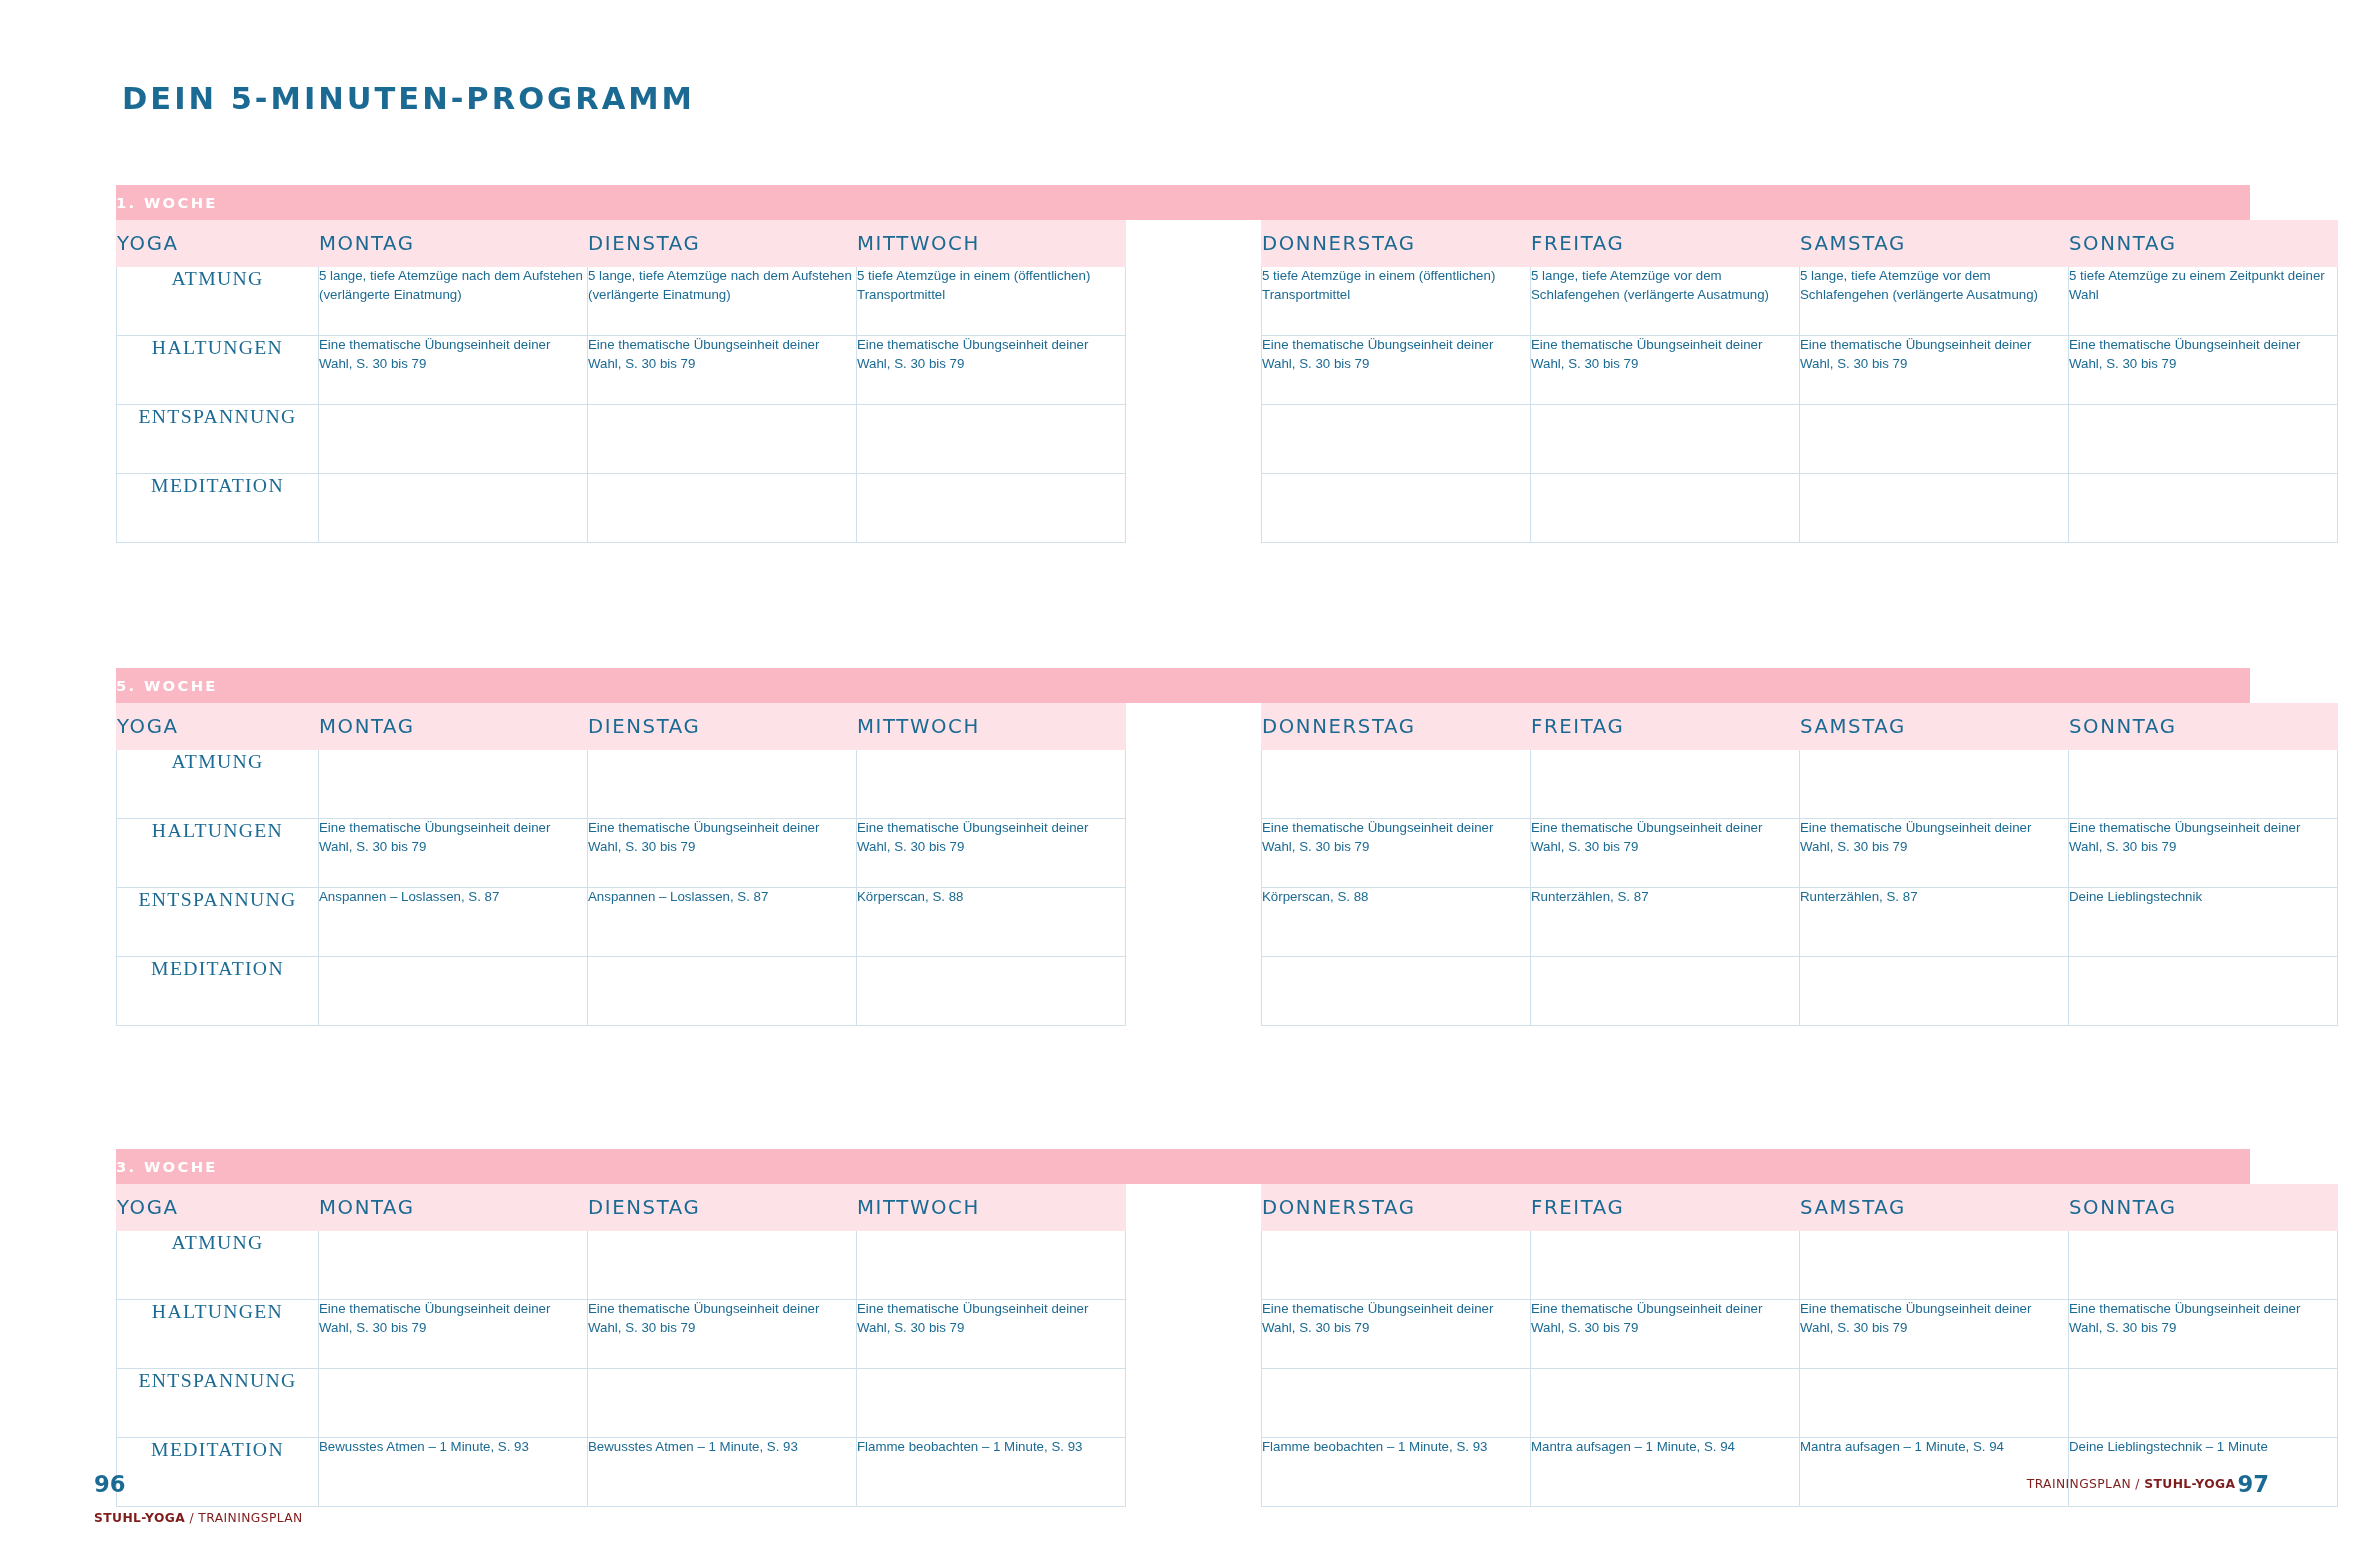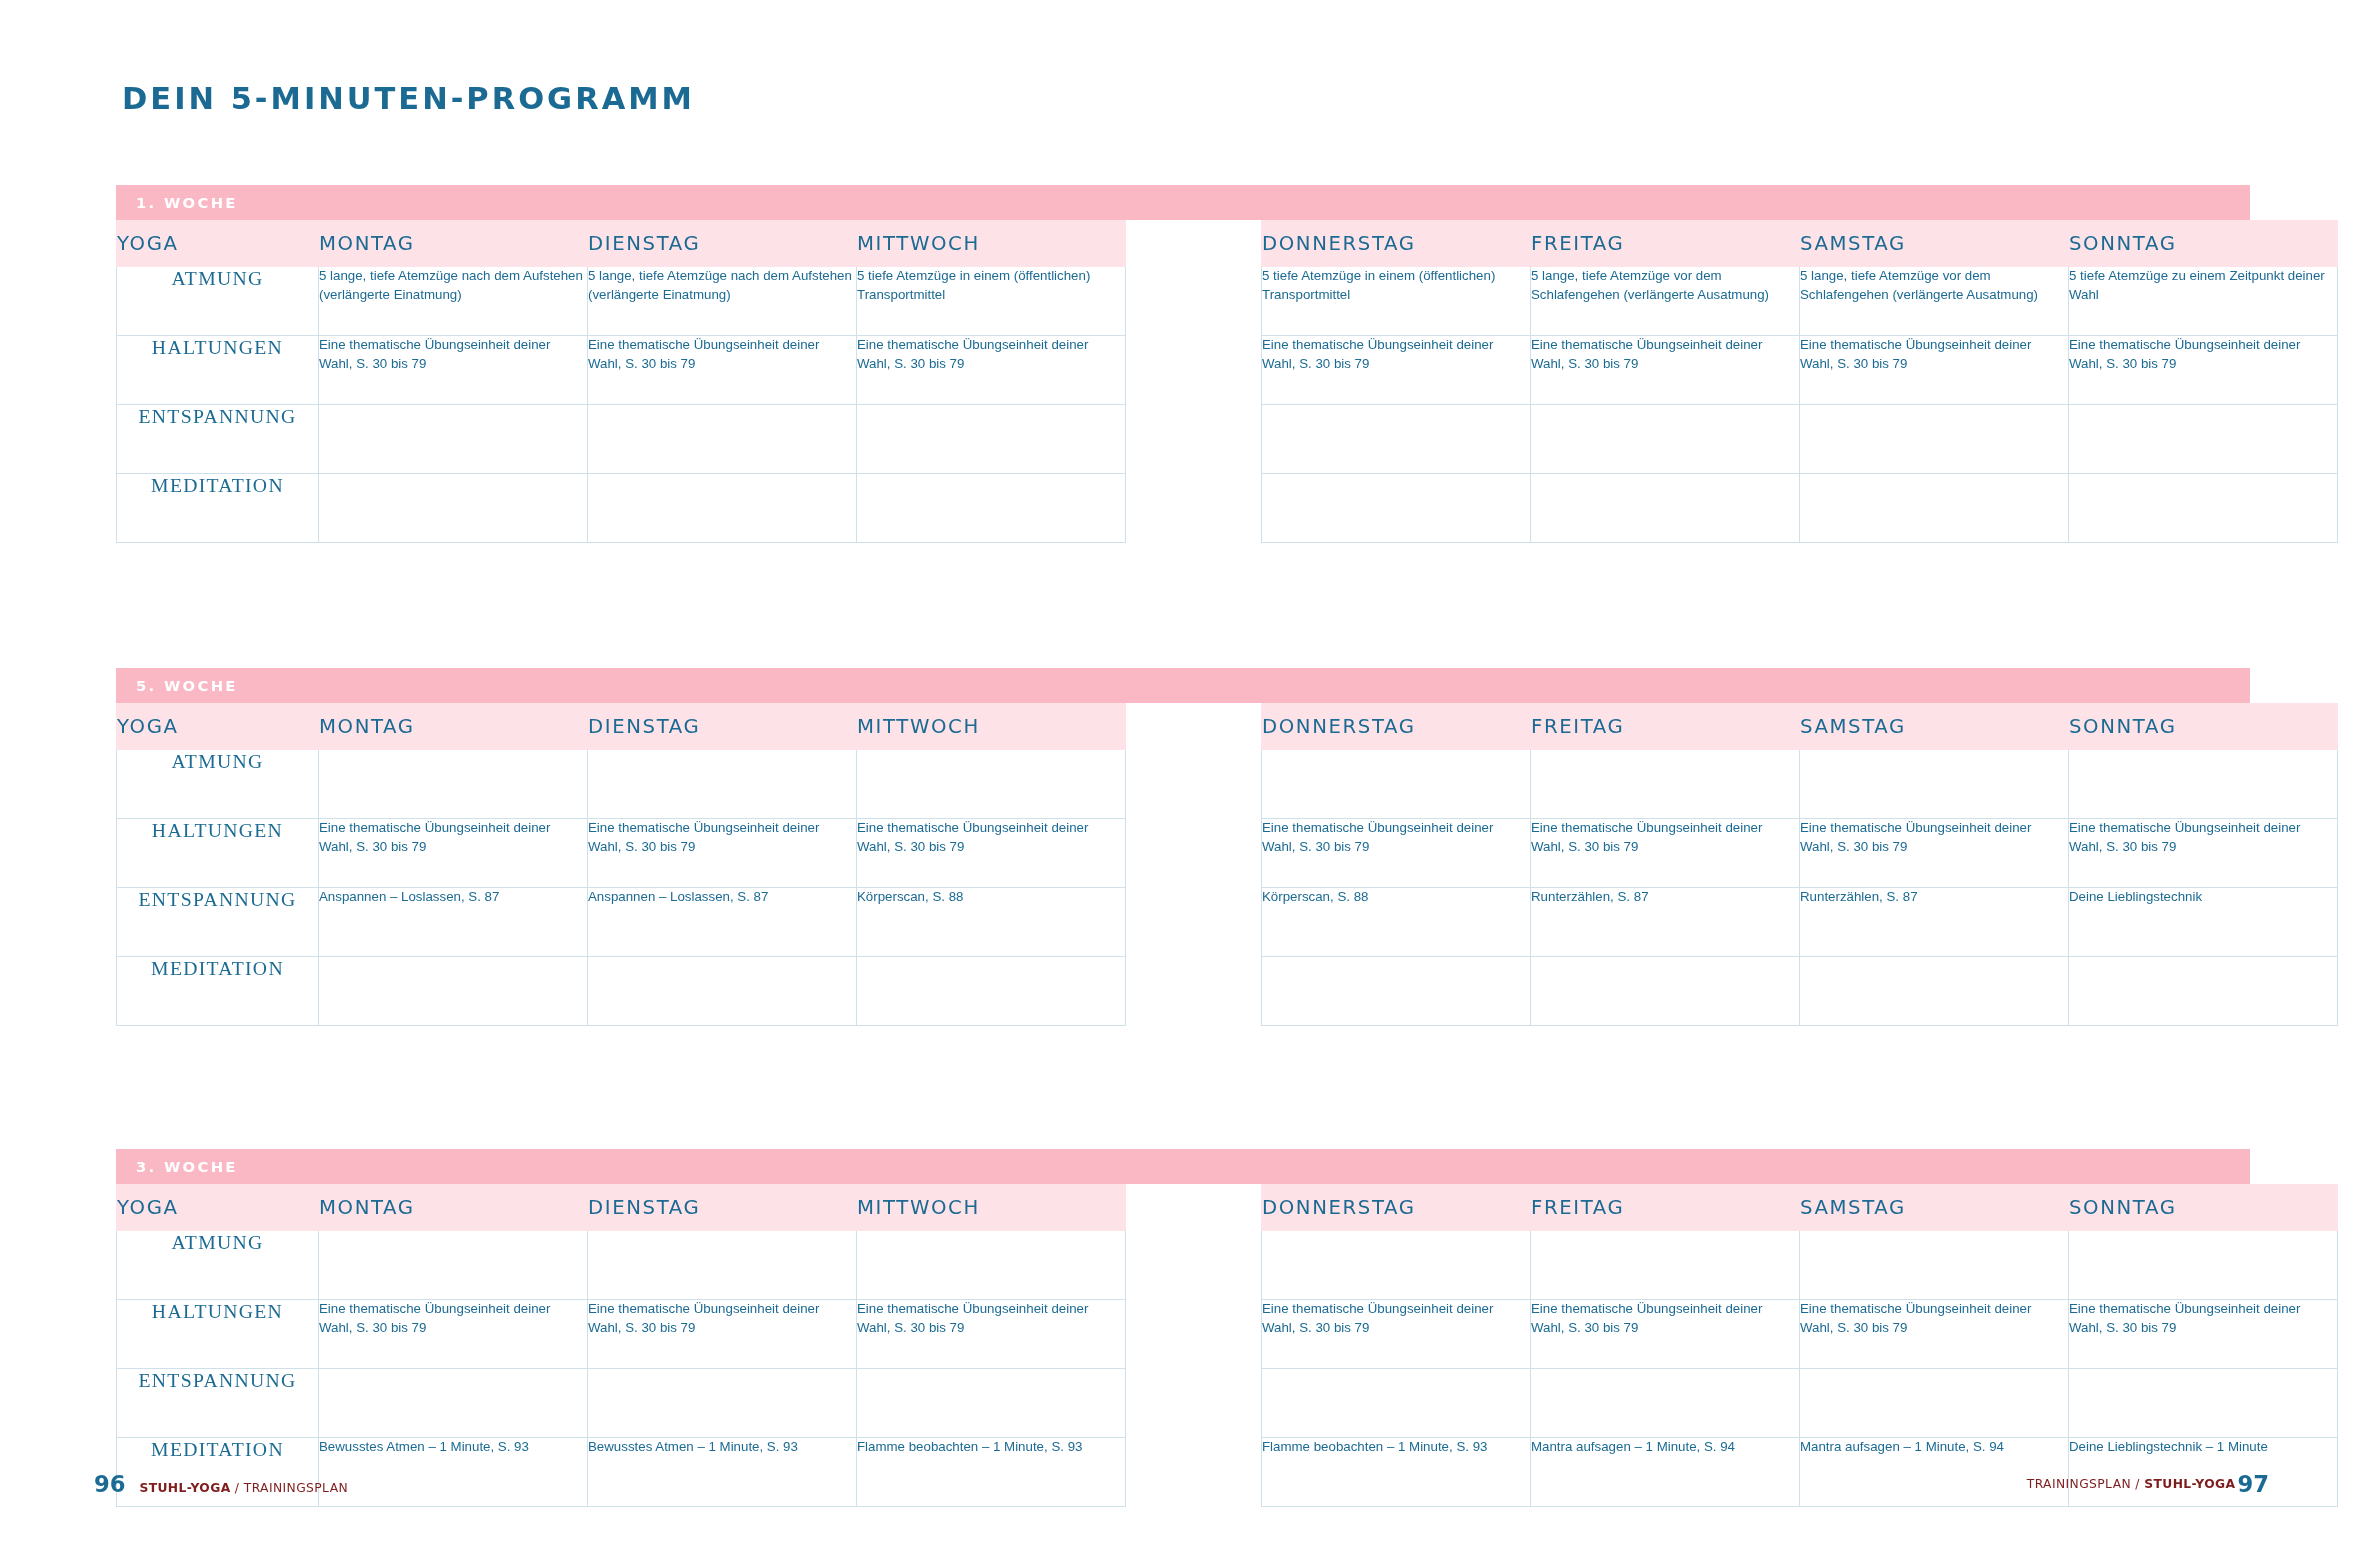--- a/index.html
+++ b/index.html
@@ -38,21 +38,21 @@
   .week-block {
     position: absolute;
     left: 116px;
     width: 2134px;
   }
   .week-header {
     background: #f9b8c4;
     height: 35px;
     display: flex;
     align-items: center;
-    padding-left: 20px;
+    padding-left: 0;
     box-sizing: border-box;
   }
   .week-header .week-label {
     color: #ffffff;
     font-size: 14.8px;
     font-weight: bold;
     letter-spacing: 2.3px;
     font-family: "DejaVu Sans", sans-serif;
   }
 
@@ -113,20 +113,21 @@
     left: 0;
     right: 0;
     height: 27.6px;
   }
   .footer .left {
     position: absolute;
     left: 94px;
     display: flex;
     align-items: baseline;
     gap: 13.8px;
+    flex-direction: column;
   }
   .footer .right {
     position: absolute;
     right: 95px;
     display: flex;
     align-items: center;
     gap: 2px;
     margin-left: 32px;
   }
   .folio {

